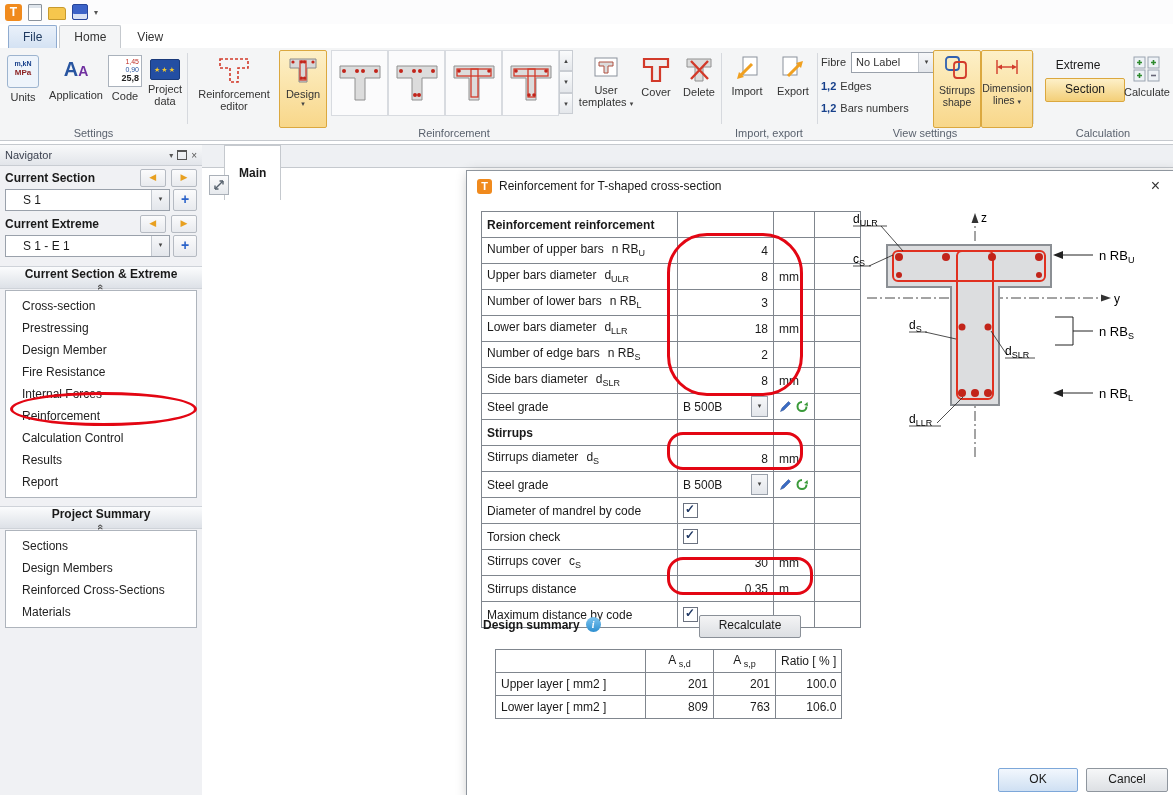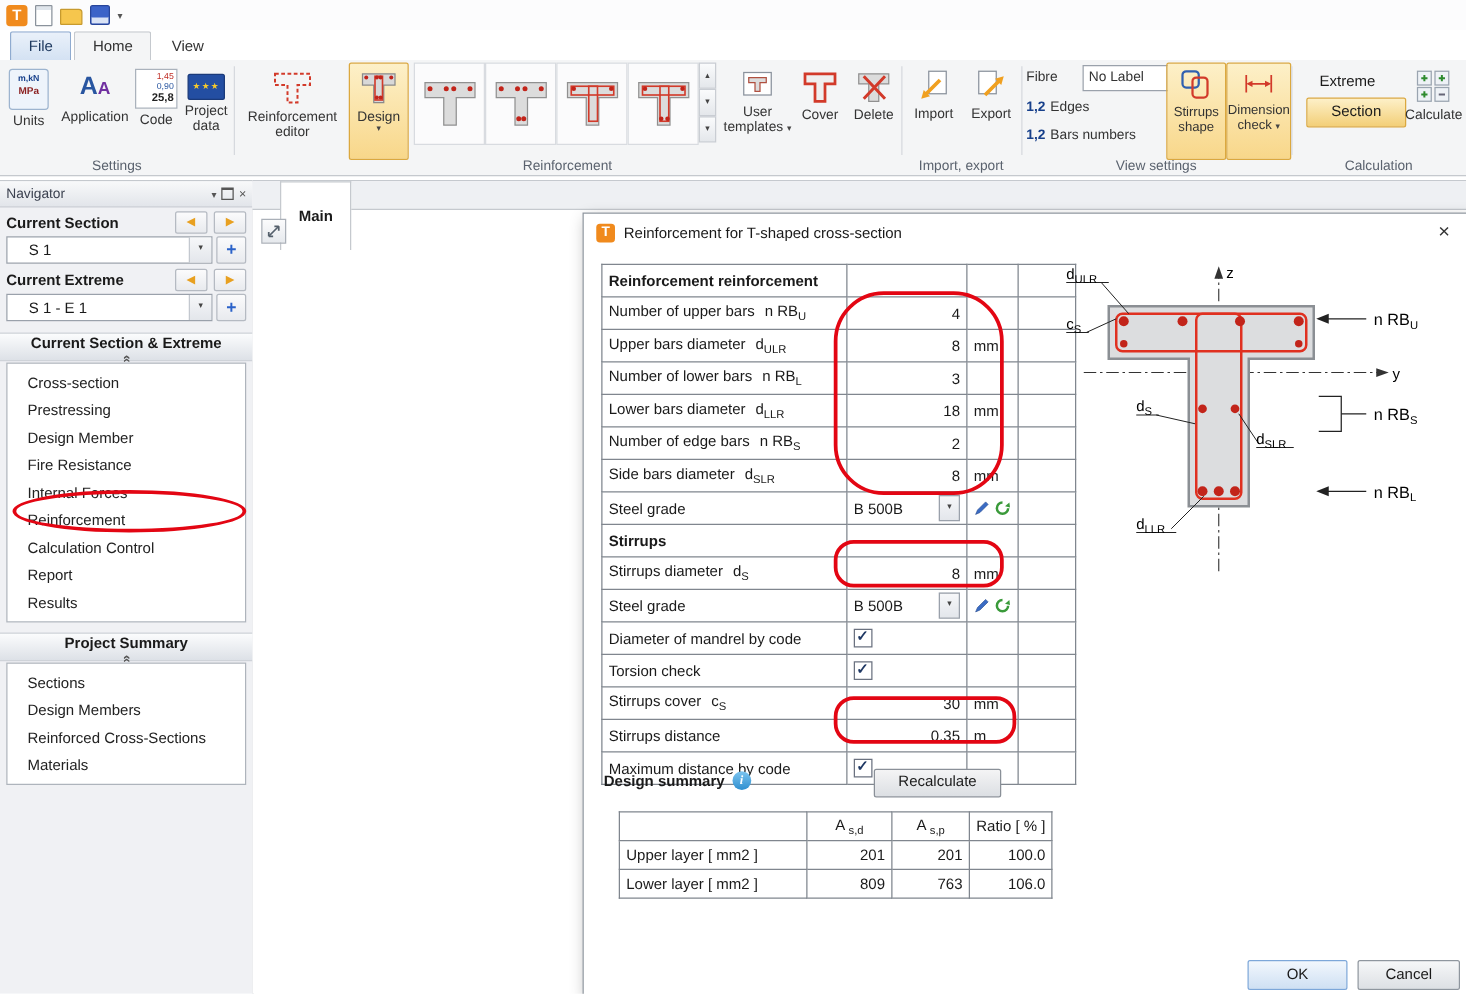--- a/index.html
+++ b/index.html
@@ -261,21 +261,21 @@
         <path d="M23 6 L16 8 L21 13 Z" fill="#f0a020"></path>
       </svg>
       <div class="rlabel">Export</div>
     </div>
     <div class="glabel">Import, export</div>
   </div>
   <div class="gsep" style="left:817px;"></div>
 
   <div class="rgroup" style="left:817px;width:216px;">
     <div class="vrow" style="top:4px;">
-      <span style="margin-right:20px;">Fibre</span>
+      <span style="margin-right:5px;">Fibre</span>
       <div class="minicombo">
         <span class="ctext">No Label</span>
         <span class="cbtn">▾</span>
       </div>
     </div>
     <div class="vrow" style="top:28px;">
       <span class="n12">1,2</span>
       <span>Edges</span>
     </div>
     <div class="vrow" style="top:50px;">
@@ -288,21 +288,21 @@
         <rect x="10" y="7" width="12" height="16" rx="3" fill="none" stroke="#d23a2a" stroke-width="1.8"></rect>
       </svg>
       <div class="rlabel" style="font-size:10.5px;"><span>Stirrups</span><br><span>shape</span></div>
     </div>
     <div class="rbtn hl" style="left:164px;width:50px;">
       <svg width="26" height="24">
         <path d="M3 5 V19 M23 5 V19" stroke="#d23a2a" stroke-width="1.4"></path>
         <path d="M5 12 H21" stroke="#d23a2a" stroke-width="1.4"></path>
         <path d="M3 12 L8 9.5 L8 14.5 Z M23 12 L18 9.5 L18 14.5 Z" fill="#d23a2a"></path>
       </svg>
-      <div class="rlabel" style="font-size:10.5px;"><span>Dimension</span><br><span>check</span> <span class="caret">▾</span></div>
+      <div class="rlabel" style="font-size:10.5px;"><span>Dimension</span><br><span>lines</span> <span class="caret">▾</span></div>
     </div>
     <div class="glabel">View settings</div>
   </div>
   <div class="gsep" style="left:1033px;"></div>
 
   <div class="rgroup" style="left:1033px;width:140px;">
     <div style="position:absolute;left:6px;top:10px;width:78px;text-align:center;font-size:12px;">Extreme</div>
     <div class="sectionbtn">Section</div>
     <div class="rbtn" style="left:90px;width:46px;">
       <svg width="30" height="28">
@@ -364,22 +364,22 @@
       <span class="chev">«</span>
   </div>
   <div class="navlist">
     <div class="navitem">Cross-section</div>
     <div class="navitem">Prestressing</div>
     <div class="navitem">Design Member</div>
     <div class="navitem">Fire Resistance</div>
     <div class="navitem">Internal Forces</div>
     <div class="navitem">Reinforcement</div>
     <div class="navitem">Calculation Control</div>
+    <div class="navitem">Results</div>
     <div class="navitem">Report</div>
-    <div class="navitem">Results</div>
   </div>
 
   <div class="navhdr">
     <span>Project Summary</span>
       <span class="sp"></span>
       <span class="chev">«</span>
   </div>
   <div class="navlist">
     <div class="navitem">Sections</div>
     <div class="navitem">Design Members</div>

